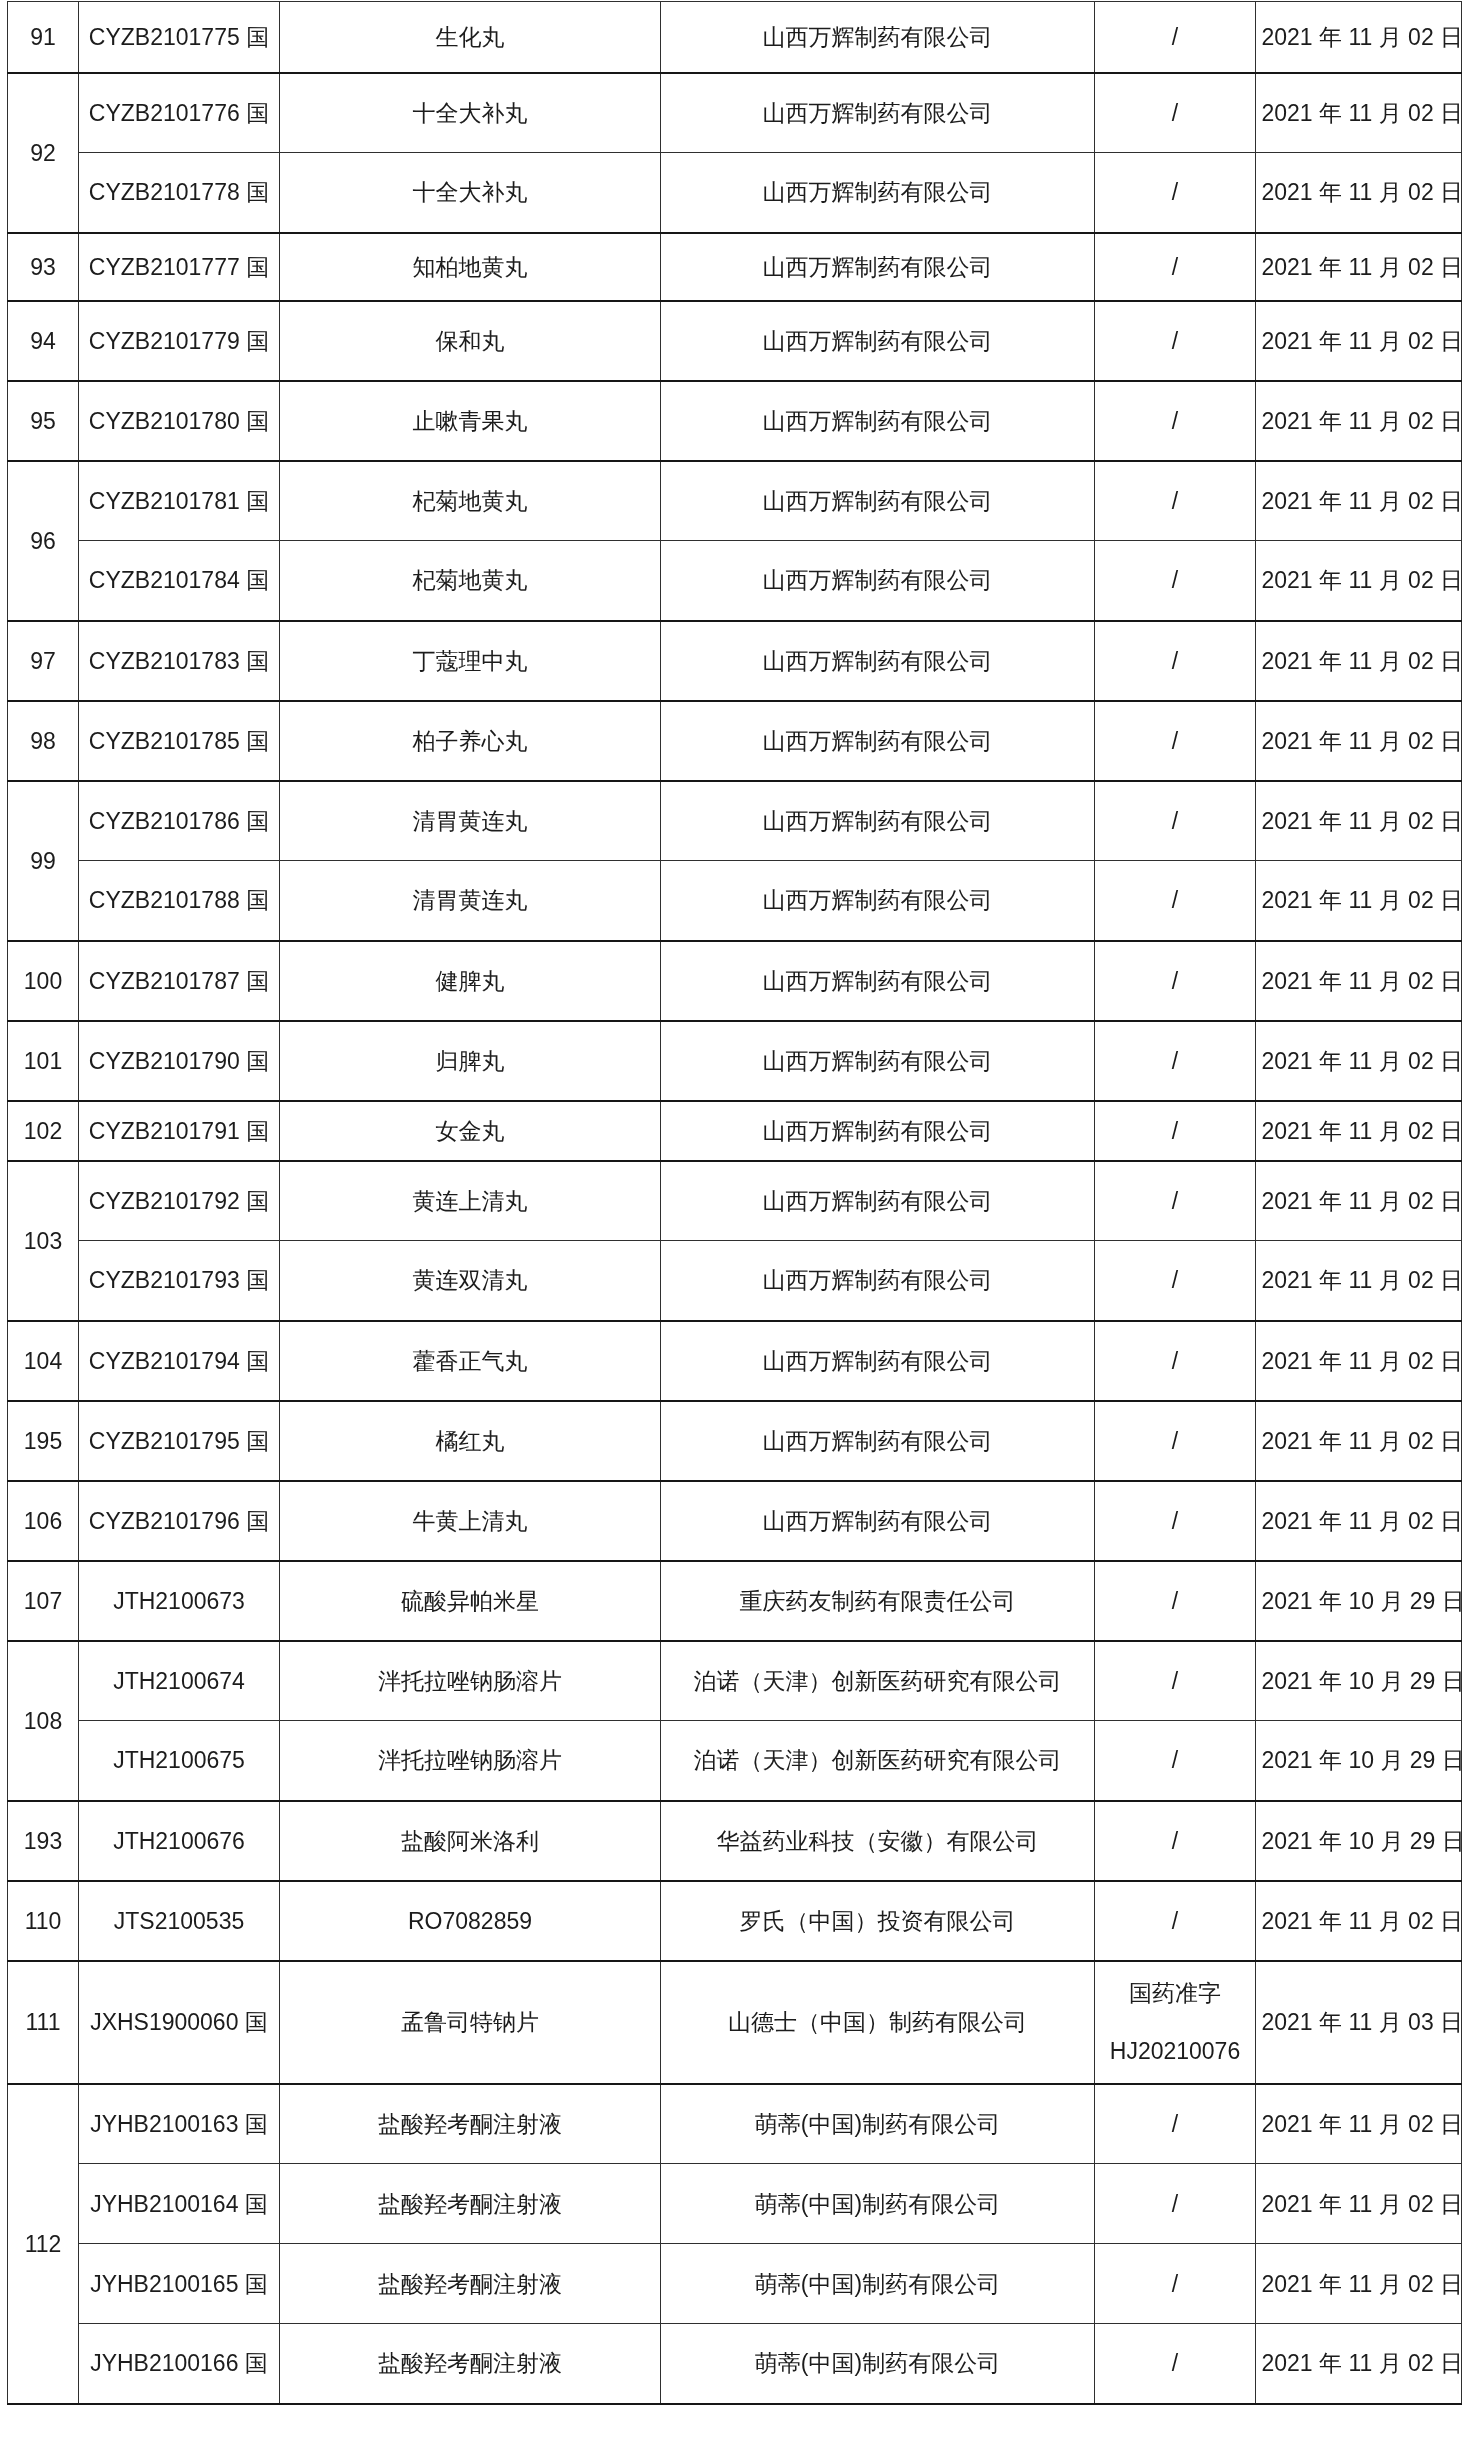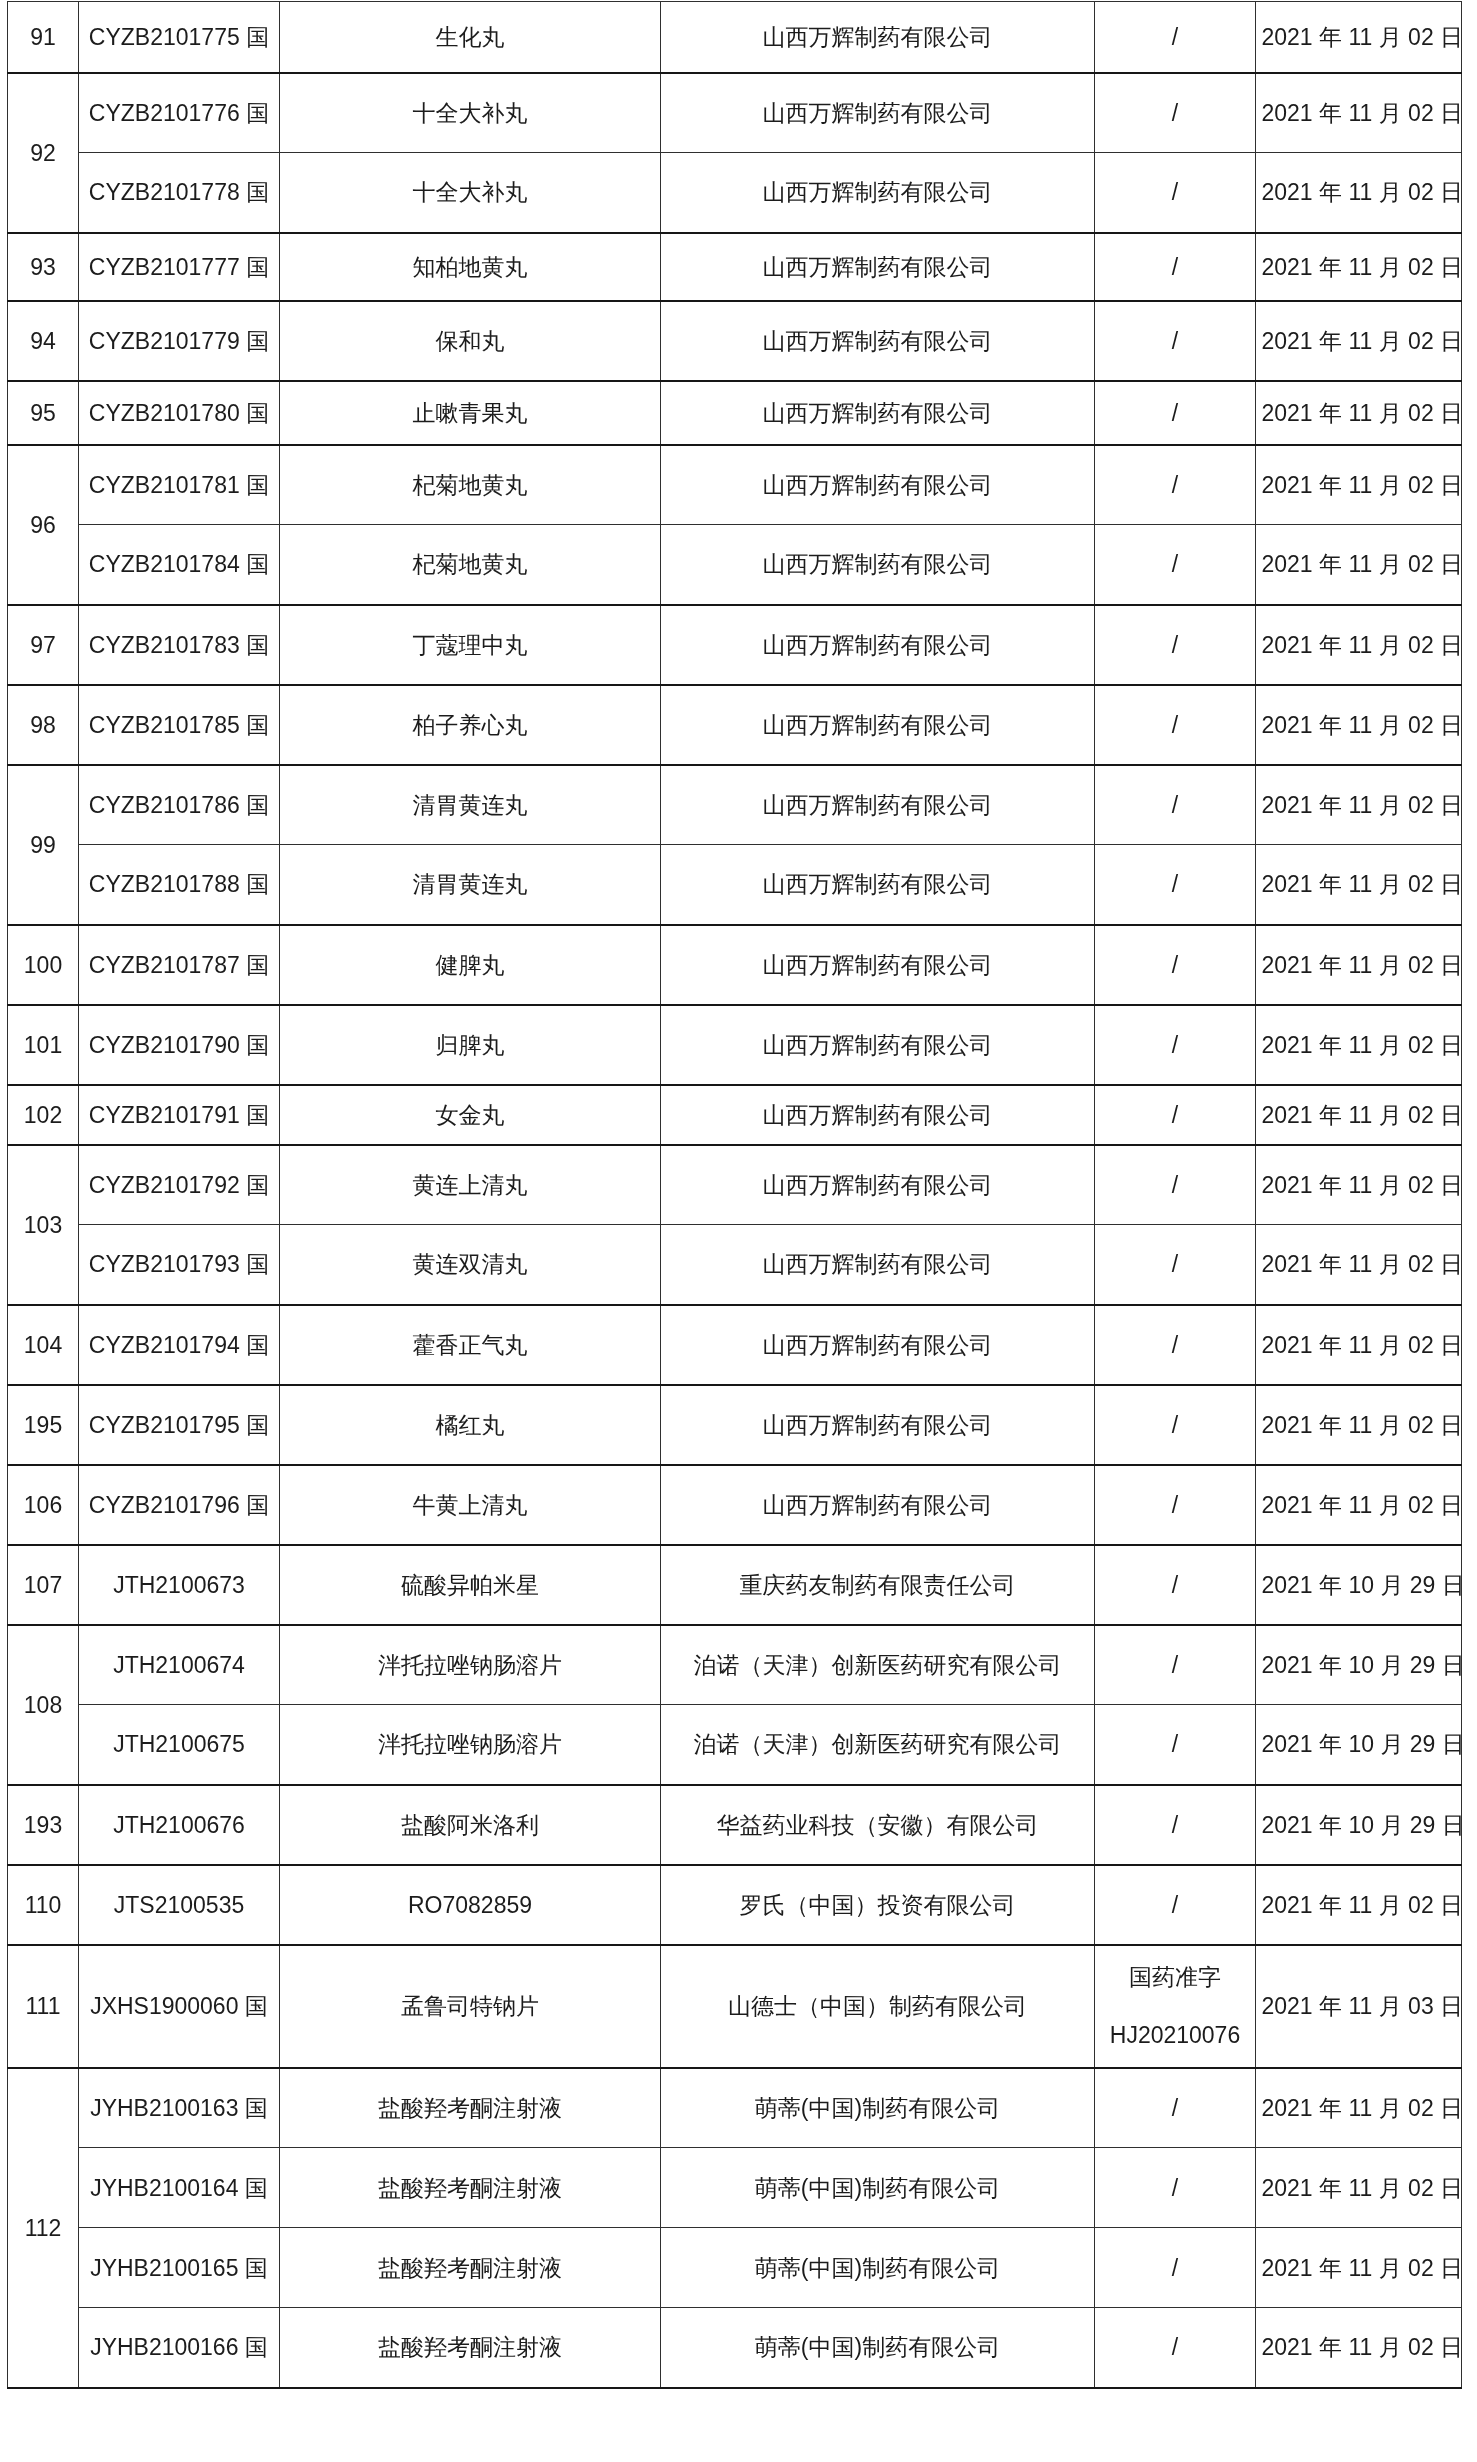--- a/index.html
+++ b/index.html
@@ -89,21 +89,21 @@
           <td class="date-cell">2021 年 11 月 02 日</td>
         </tr>
         <tr class="group-start" style="height: 80px;">
           <td class="no-cell" rowspan="1">94</td>
           <td class="reg-cell">CYZB2101779 国</td>
           <td class="name-cell">保和丸</td>
           <td class="company-cell">山西万辉制药有限公司</td>
           <td class="approval-cell">/</td>
           <td class="date-cell">2021 年 11 月 02 日</td>
         </tr>
-        <tr class="group-start" style="height: 64px; margin-left: 12px;">
+        <tr class="group-start" style="height: 80px; margin-left: 12px;">
           <td class="no-cell" rowspan="1">95</td>
           <td class="reg-cell">CYZB2101780 国</td>
           <td class="name-cell">止嗽青果丸</td>
           <td class="company-cell">山西万辉制药有限公司</td>
           <td class="approval-cell">/</td>
           <td class="date-cell">2021 年 11 月 02 日</td>
         </tr>
         <tr class="group-start" style="height: 80px;">
           <td class="no-cell" rowspan="2">96</td>
           <td class="reg-cell">CYZB2101781 国</td>

